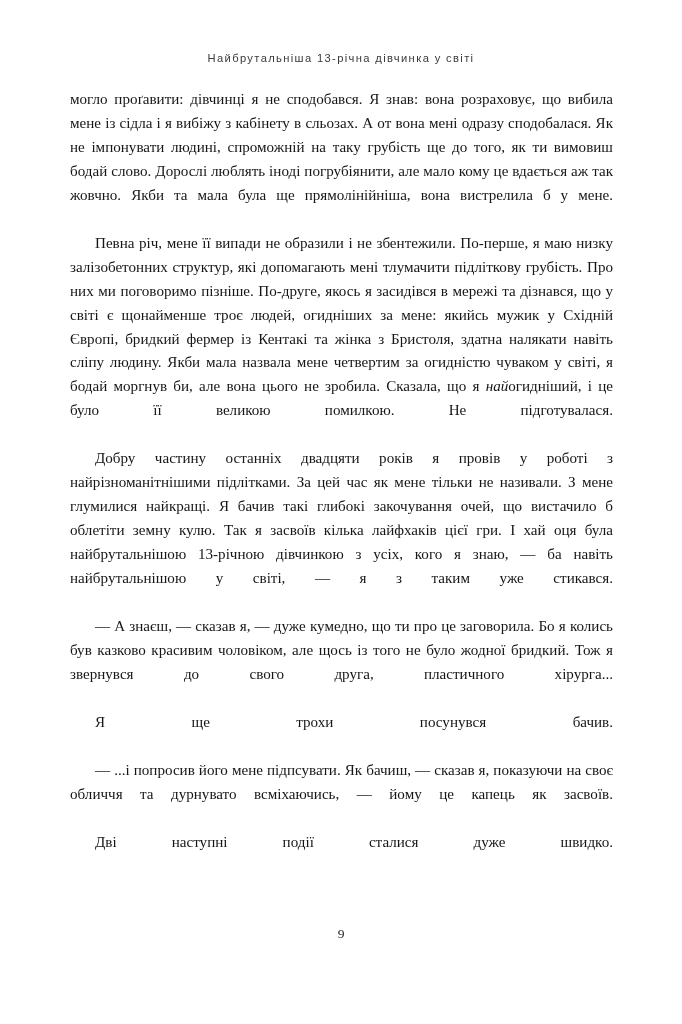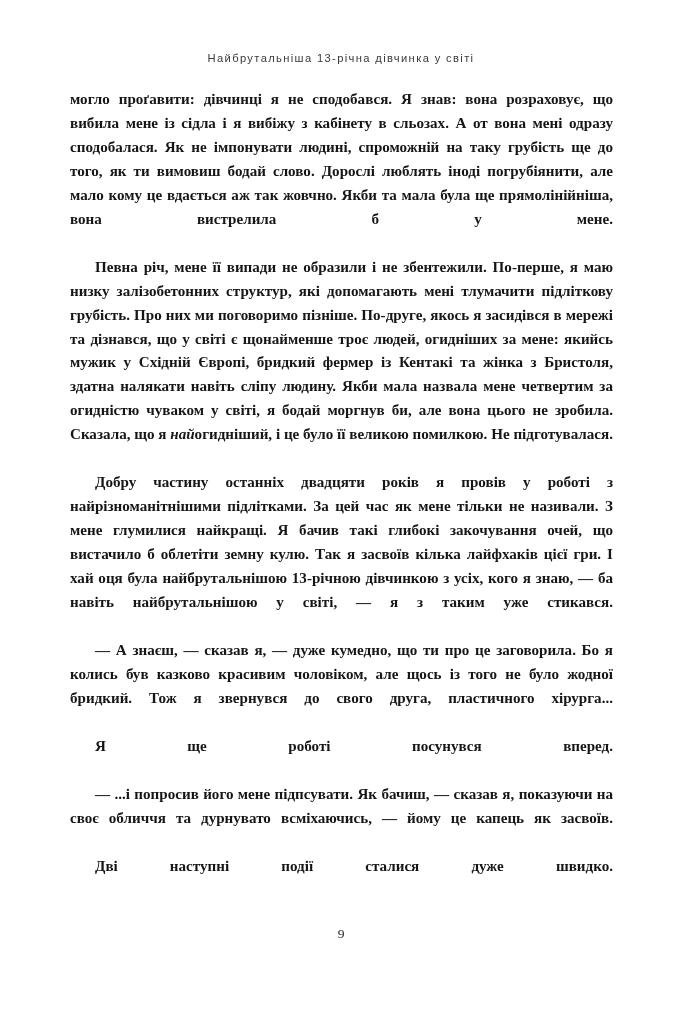--- a/index.html
+++ b/index.html
@@ -42,21 +42,20 @@
   .text-block {
     position: absolute;
     top: 88px;
     left: 70px;
     width: 543px;
     font-size: 15.1px;
     line-height: 23.95px;
     text-align: justify;
     text-justify: inter-word;
     hyphens: manual;
-    font-weight: bold;
     -webkit-hyphens: manual;
   }
 
   .text-block p {
     margin: 0;
     text-indent: 25px;
   }
 
   .text-block p.no-indent {
     text-indent: 0;
@@ -98,21 +97,21 @@
 
     <p class="no-indent">могло проґавити: дівчинці я не сподобався. Я знав: вона розраховує, що вибила мене із сідла і я вибіжу з кабінету в сльозах. А от вона мені одразу сподобалася. Як не імпонувати людині, спроможній на таку грубість ще до того, як ти вимовиш бодай слово. Дорослі люблять іноді погрубіянити, але мало кому це вдається аж так жовчно. Якби та мала була ще прямолінійніша, вона вистрелила б у мене.</p>
 
     <p><span>Певна річ, мене її випади не образили і не збентежили. По-перше, я маю низку залізобетонних структур, які допомагають мені тлумачити підліткову грубість. Про них ми поговоримо пізніше. По-друге, якось я засидівся в мережі та дізнався, що у світі є щонайменше троє людей, огидніших за мене: якийсь мужик у Східній Європі, бридкий фермер із Кентакі та жінка з Бристоля, здатна налякати навіть сліпу людину. Якби мала назвала мене четвертим за огидністю чуваком у світі, я бодай моргнув би, але вона цього не зробила. Сказала, що я </span><em>най</em><span>огидніший, і це було її великою помилкою. Не підготувалася.</span></p>
 
     <p>Добру частину останніх двадцяти років я провів у роботі з найрізноманітнішими підлітками. За цей час як мене тільки не називали. З мене глумилися найкращі. Я бачив такі глибокі закочування очей, що вистачило б облетіти земну кулю. Так я засвоїв кілька лайфхаків цієї гри. І хай оця була найбрутальнішою 13-річною дівчинкою з усіх, кого я знаю, — ба навіть найбрутальнішою у світі, — я з таким уже стикався.</p>
 
 
     <p>— А знаєш, — сказав я, — дуже кумедно, що ти про це заговорила. Бо я колись був казково красивим чоловіком, але щось із того не було жодної бридкий. Тож я звернувся до свого друга, пластичного хірурга...</p>
 
-    <p>Я ще роботі посунувся вперед.</p>
+    <p>Я ще трохи посунувся бачив.</p>
 
     <p>— ...і попросив його мене підпсувати. Як бачиш, — сказав я, показуючи на своє обличчя та дурнувато всміхаючись, — йому це капець як засвоїв.</p>
 
     <p>Дві наступні події сталися дуже швидко.</p>
 
 
   </div>
 
   <div class="folio">9</div>
 

